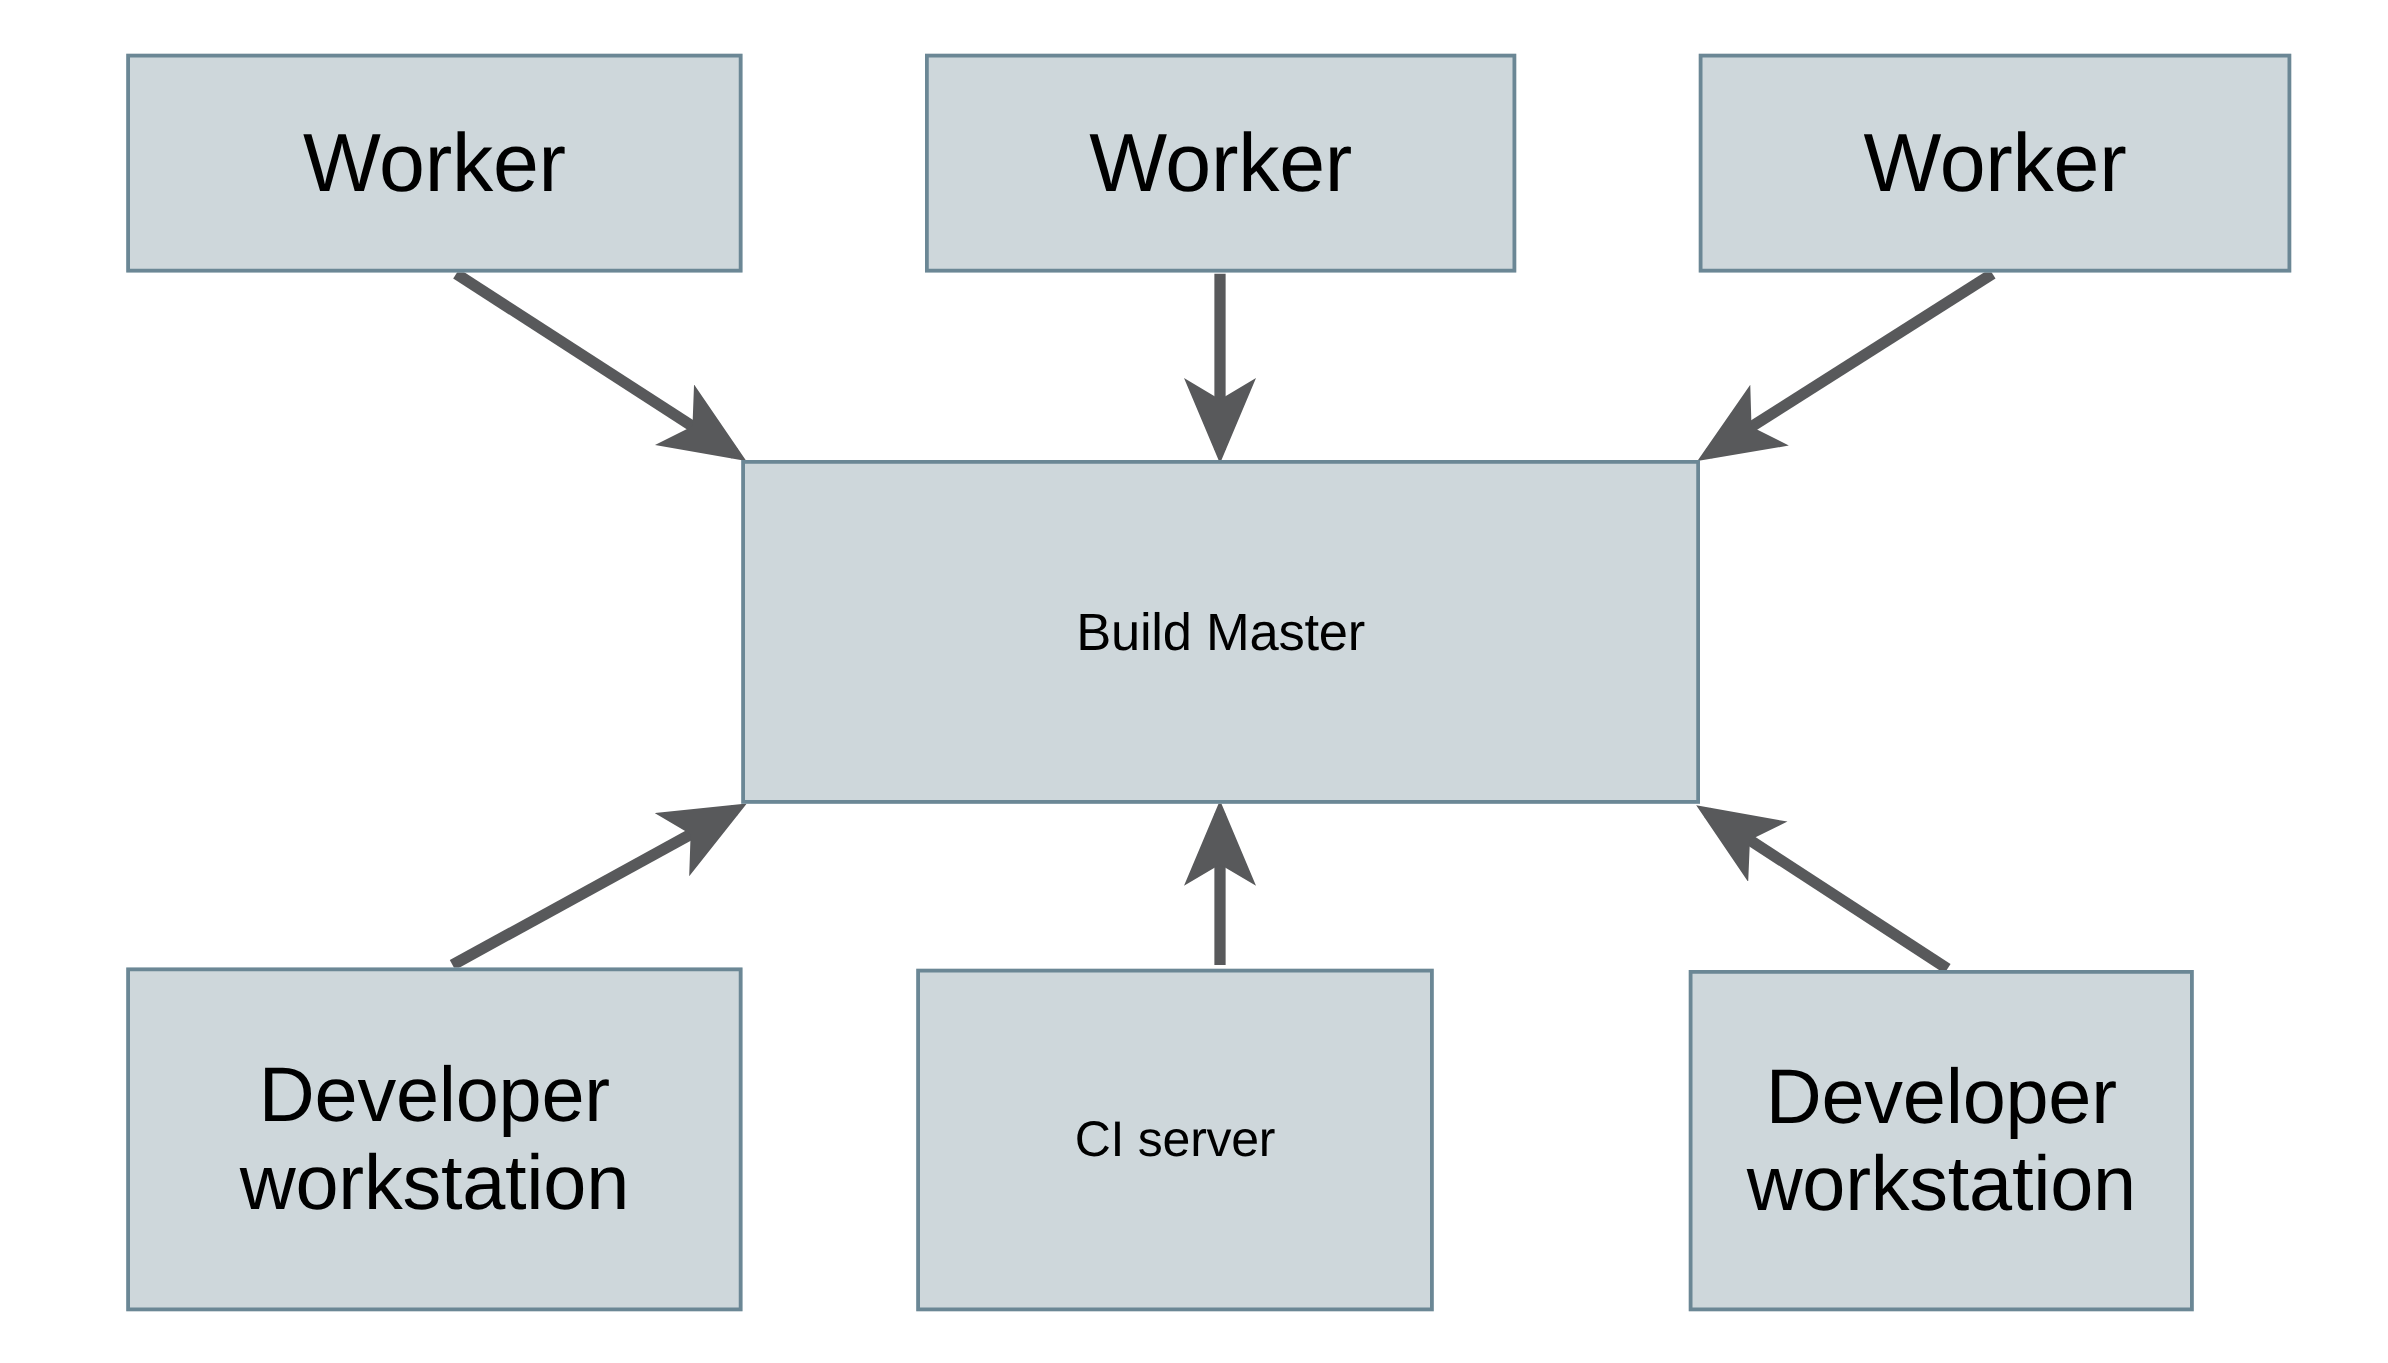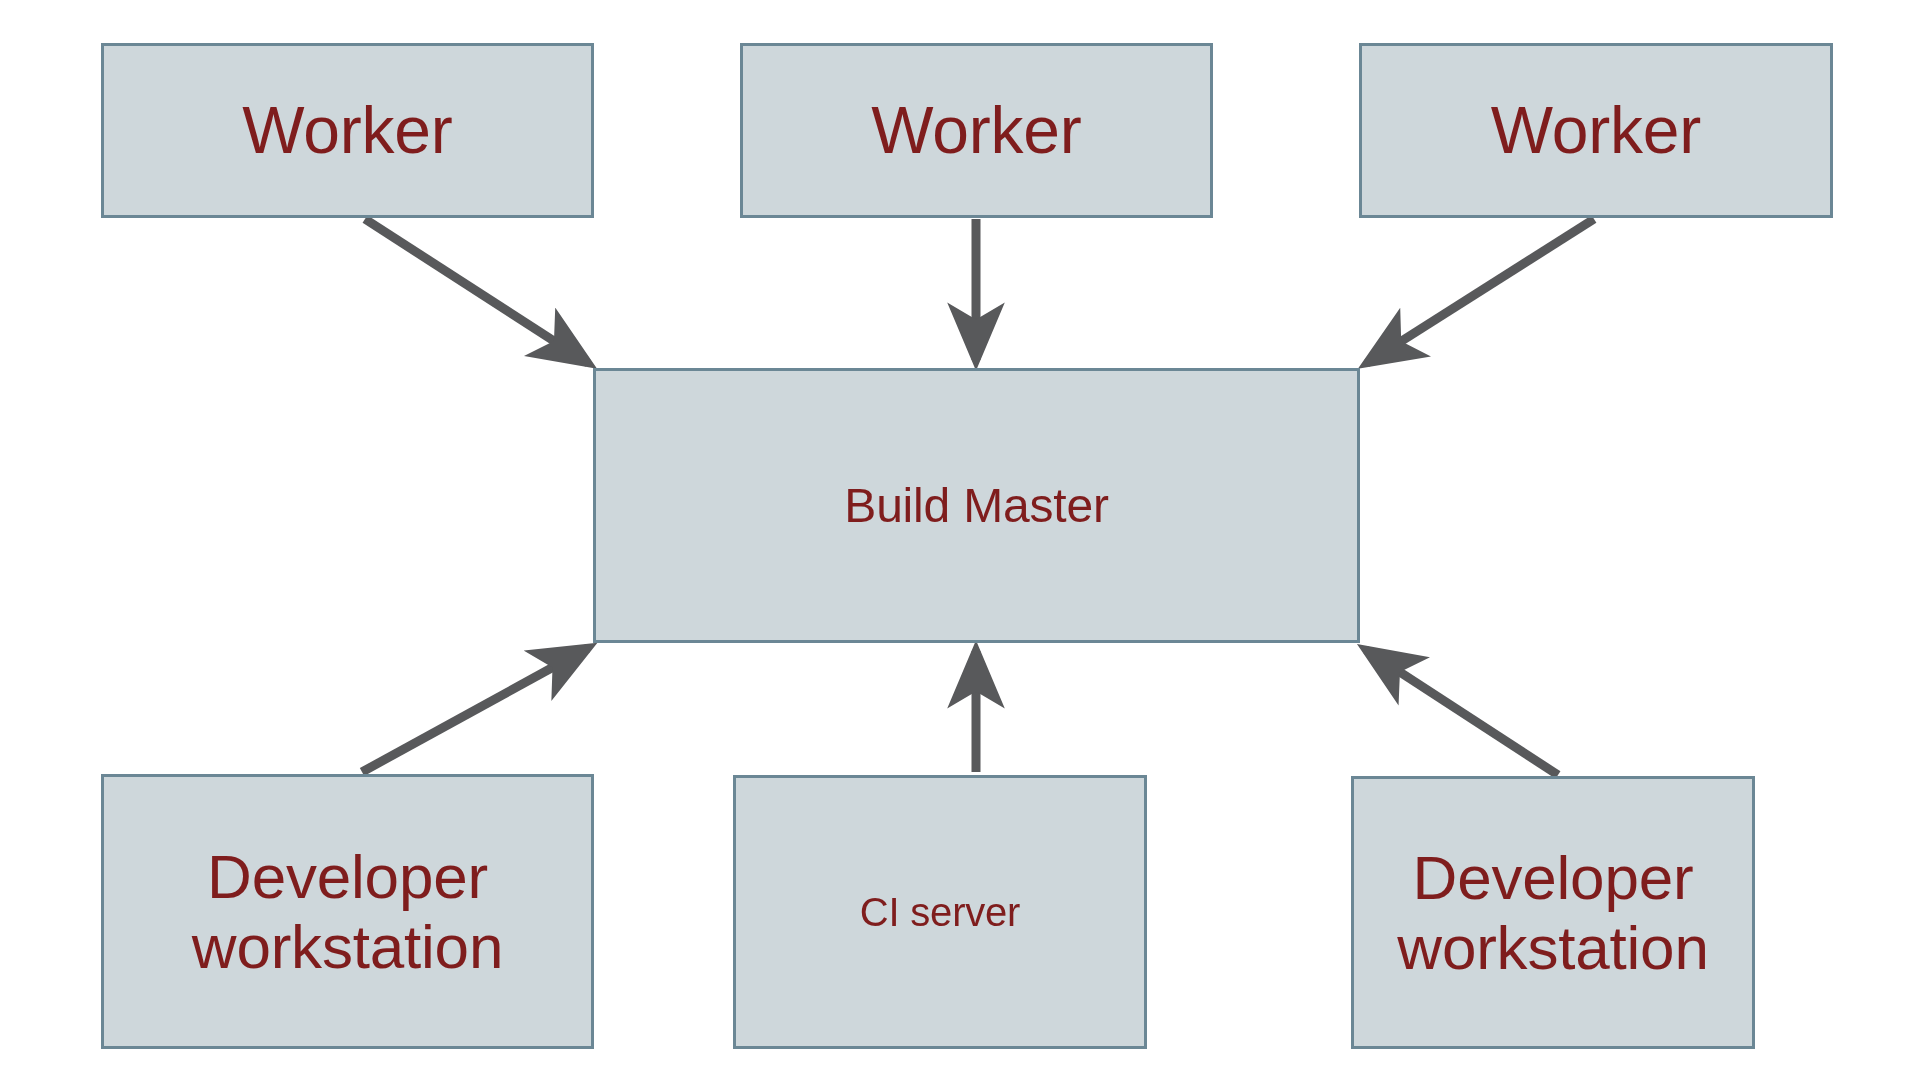--- a/index.html
+++ b/index.html
@@ -28,38 +28,38 @@
     pointer-events: none;
   }
   .node {
     position: absolute;
     box-sizing: border-box;
     background: #ced7db;
     border: 3px solid #6b8795;
     display: flex;
     align-items: center;
     text-align: center;
-    color: #7f1d1d;
+    color: #000000;
     font-weight: 400;
     line-height: 1.12;
     letter-spacing: -0.2px;
     white-space: pre-line;
     z-index: 2;
   }
   .node-label {
     display: block;
     width: 100%;
     padding: 0 6px;
     box-sizing: border-box;
   }
   
   #node-worker-left   { left: 101px;  top: 43px;  width: 493px; height: 175px; font-size: 66px; }
   #node-worker-mid    { left: 740px;  top: 43px;  width: 473px; height: 175px; font-size: 66px; }
   #node-worker-right  { left: 1359px; top: 43px;  width: 474px; height: 175px; font-size: 66px; }
-  #node-build-master  { left: 593px;  top: 368px; width: 767px; height: 275px; font-size: 48px; }
+  #node-build-master  { left: 593px;  top: 368px; width: 767px; height: 275px; font-size: 42px; }
   #node-dev-left      { left: 101px;  top: 774px; width: 493px; height: 275px; font-size: 62px; }
   #node-ci-server     { left: 733px;  top: 775px; width: 414px; height: 274px; font-size: 40px; }
   #node-dev-right     { left: 1351px; top: 776px; width: 404px; height: 273px; font-size: 62px; }
 </style>
 </head>
 <body>
 
 <div id="canvas">
 
   <svg id="edge-layer" viewBox="0 0 1910 1090" width="1910" height="1090" xmlns="http://www.w3.org/2000/svg">

